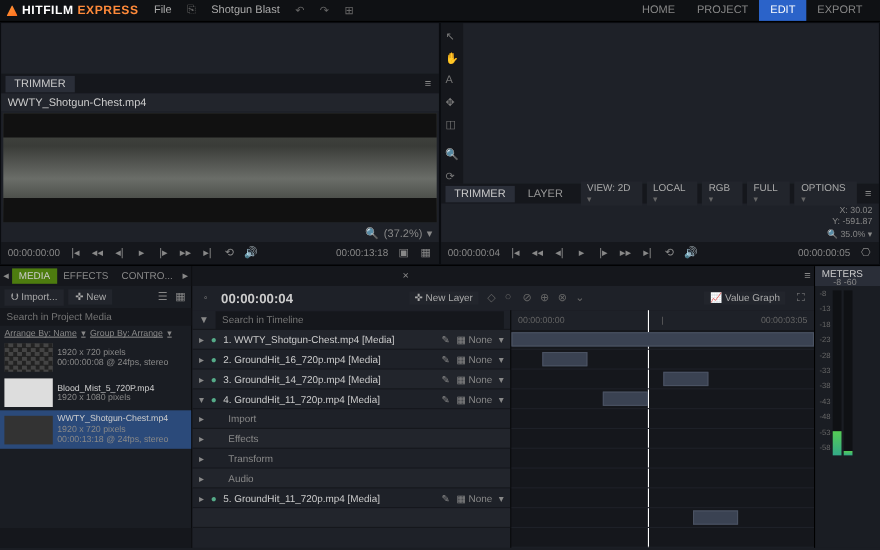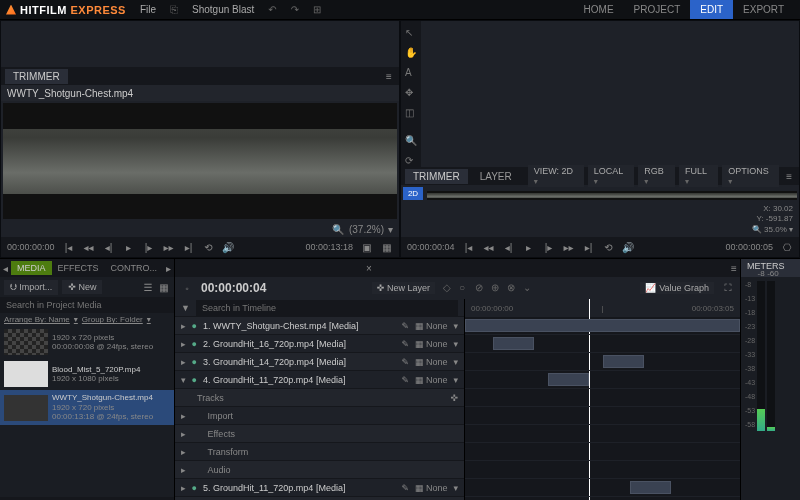--- a/index.html
+++ b/index.html
@@ -180,27 +180,20 @@
           <div class="tab active">TRIMMER</div>
           <div class="tab">LAYER</div>
           <div class="spacer"></div>
           <div class="dd">VIEW: 2D</div>
           <div class="dd">LOCAL</div>
           <div class="dd">RGB</div>
           <div class="dd">FULL</div>
           <div class="dd">OPTIONS</div>
           <div class="tbtn">≡</div>
         </div>
-        <div class="viewer-body">
-          <div class="minitab">2D</div>
-          <div class="video-frame" style="margin:6px 2px 2px 2px">
-            <div class="darkband-top"></div>
-              <div class="darkband-bot"></div>
-          </div>
-        </div>
         <div style="display:flex;">
           <div style="flex:1"></div>
           <div class="coords">
             <div><span>X:</span> <span>30.02</span></div>
             <div><span>Y:</span> <span>-591.87</span></div>
             <div>🔍 <span>35.0%</span> ▾</div>
           </div>
         </div>
         <div class="transport">
           <span class="tc">00:00:00:04</span>
@@ -234,21 +227,21 @@
       <div class="media-bar">
         <div class="mbtn">⮋ <span>Import...</span></div>
         <div class="mbtn">✜ <span>New</span></div>
         <div style="flex:1"></div>
         <span class="tbtn">☰</span>
         <span class="tbtn">▦</span>
       </div>
       <input class="msearch" placeholder="Search in Project Media" style="">
       <div class="mfilter">
         <span>Arrange By: Name</span> ▾
-        <span>Group By: Folder</span> ▾
+        <span>Group By: Arrange</span> ▾
       </div>
       <div class="mlist">
         <div class="mitem2">
           <div class="thumb check"></div>
           <div class="minfo">
               <div class="mname"></div>
               <div>1920 x 720 pixels</div>
               <div>00:00:00:08 @ 24fps, stereo</div>
             </div>
         </div>
@@ -337,26 +330,20 @@
               </span>
             </div>
           <div class="layer">
               <span class="tri">▾</span>
               <span class="bullet">●</span>
               <span class="ln">4. GroundHit_11_720p.mp4 [Media]</span>
               <span class="rt">
                 <span>✎</span>
                 <span>▦ <span>None</span></span>
                 <span>▾</span>
-              </span>
-            </div>
-          <div class="layer alt">
-              <span class="sub">Tracks</span>
-              <span class="rt">
-                <span>✜</span>
               </span>
             </div>
           <div class="layer">
               <span class="tri">▸</span>
               <span class="sub">Import</span>
             </div>
           <div class="layer alt">
               <span class="tri">▸</span>
               <span class="sub">Effects</span>
             </div>

